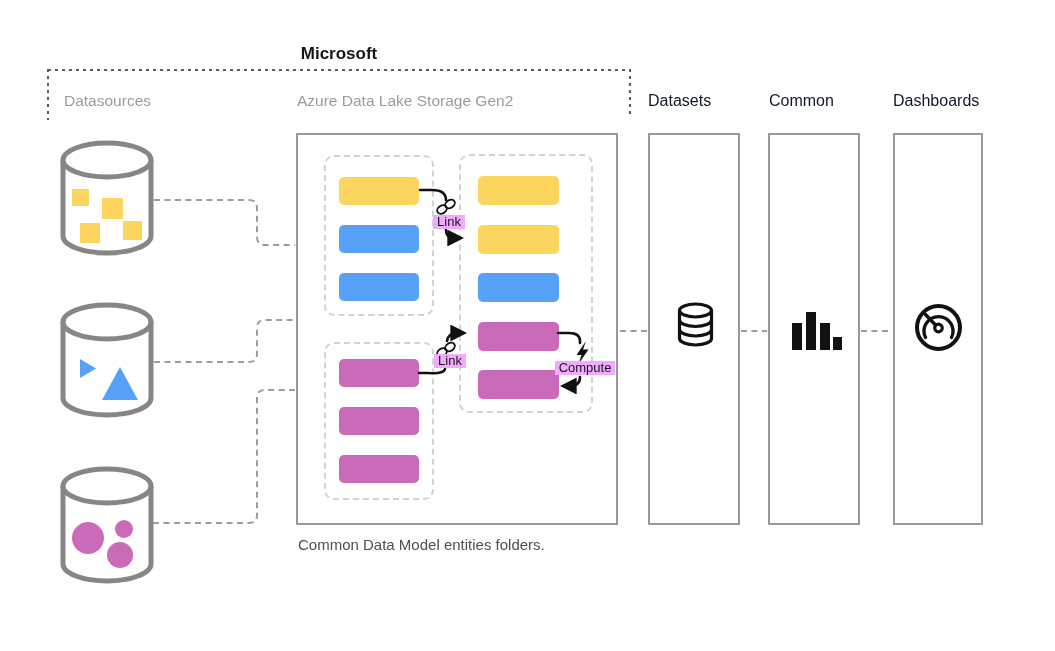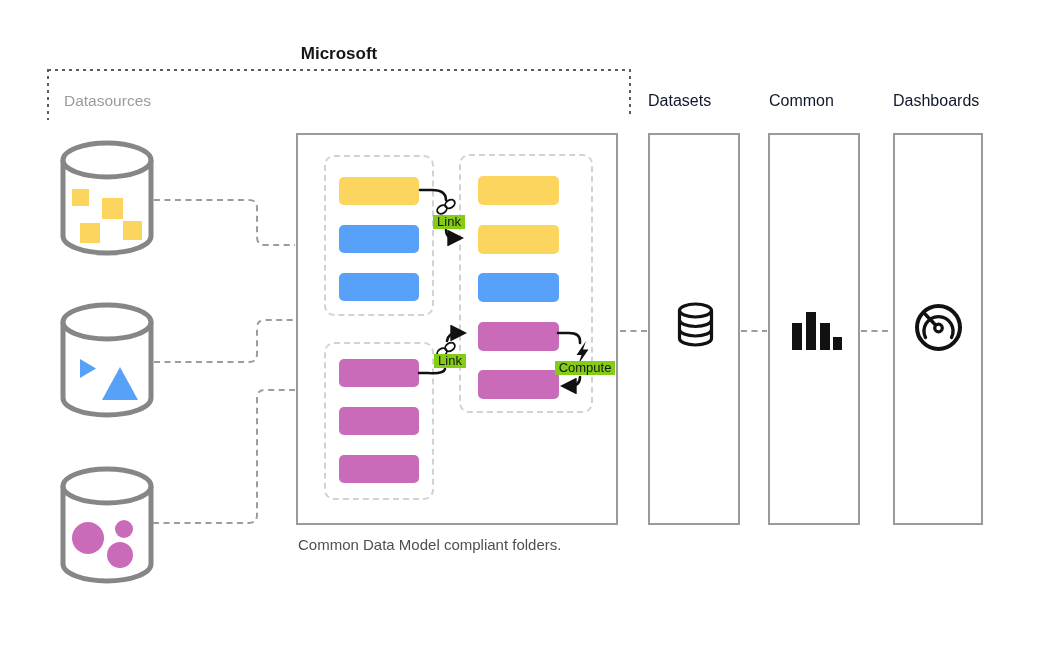--- a/index.html
+++ b/index.html
@@ -21,41 +21,42 @@
   .obox{position:absolute;box-sizing:border-box;border:2px solid #9a9a9a;background:#fff;}
 
   
   .group{position:absolute;box-sizing:border-box;border:2px dashed #d2d2d2;border-radius:10px;
          display:flex;flex-direction:column;align-items:center;}
   .group .bar{width:80px;height:28px;border-radius:5px;flex:0 0 auto;}
   .group.right-align{align-items:flex-start;padding-left:17px;}
   .group.right-align .bar{width:81px;height:29px;}
 
   
-  .anno{position:absolute;font-size:13px;color:#161616;background:#84cc16;text-align:center;
+  .anno{position:absolute;font-size:13px;color:#161616;background:#f0abfc;text-align:center;
         line-height:14px;padding:0 1px;z-index:6;}
 
   .caption{position:absolute;left:298px;top:534px;width:320px;font-size:15px;
            line-height:22px;color:#4f4f4f;}
 
   .layer{position:absolute;left:0;top:0;z-index:5;pointer-events:none;}
   .cyl{position:absolute;}
   .icon-abs{position:absolute;}
 </style>
 </head>
 <body>
 
 <div class="canvas">
 
   <div class="df-title">Microsoft</div>
   <div class="dot-h" style="left:48px;top:69px;width:582px;"></div>
   <div class="dot-v" style="left:47px;top:69px;height:51px;"></div>
   <div class="dot-v" style="left:629px;top:69px;height:46px;"></div>
 
   <div class="col-label gray" style="left:64px;">Datasources</div>
+  <div class="col-label gray" style="left:297px;">Azure Data Lake Storage Gen2</div>
   <div class="col-label dark" style="left:648px;">Datasets</div>
   <div class="col-label dark" style="left:769px;">Common</div>
   <div class="col-label dark" style="left:893px;text-align:center;">Dashboards</div>
 
   <svg class="cyl" style="left:60px;top:140px;" width="94" height="120" viewBox="0 0 94 120">
     <g stroke="#868686" stroke-width="5" fill="none">
       <path d="M3,20 V96 A44,17 0 0 0 91,96 V20"></path>
       <ellipse cx="47" cy="20" rx="44" ry="17" fill="#fff"></ellipse>
     </g>
     <g>
@@ -105,21 +106,21 @@
 
   <div class="group right-align" style="left:459px;top:154px;width:134px;height:259px;padding-top:20px;gap:19.5px;">
       <div class="bar" style="background: rgb(252, 213, 95);"></div>
       <div class="bar" style="background: rgb(252, 213, 95);"></div>
       <div class="bar" style="background: rgb(87, 161, 248);"></div>
       <div class="bar" style="background: rgb(201, 107, 184);"></div>
       <div class="bar" style="background: rgb(201, 107, 184);"></div>
     </div>
 
   <div class="caption">
-    <div>Common Data Model compliant folders.</div>
+    <div>Common Data Model entities folders.</div>
   </div>
 
   <div class="obox" style="left:648px;top:133px;width:92px;height:392px;"></div>
   <div class="obox" style="left:768px;top:133px;width:92px;height:392px;"></div>
   <div class="obox" style="left:893px;top:133px;width:90px;height:392px;"></div>
 
   <svg class="icon-abs" style="left:676px;top:301px;" width="40" height="48" viewBox="0 0 40 48">
     <g stroke="#111" stroke-width="3.2" fill="none">
       <path d="M3.5,9.5 V37.5 A16,6.5 0 0 0 35.5,37.5 V9.5"></path>
       <ellipse cx="19.5" cy="9.5" rx="16" ry="6.5"></ellipse>

